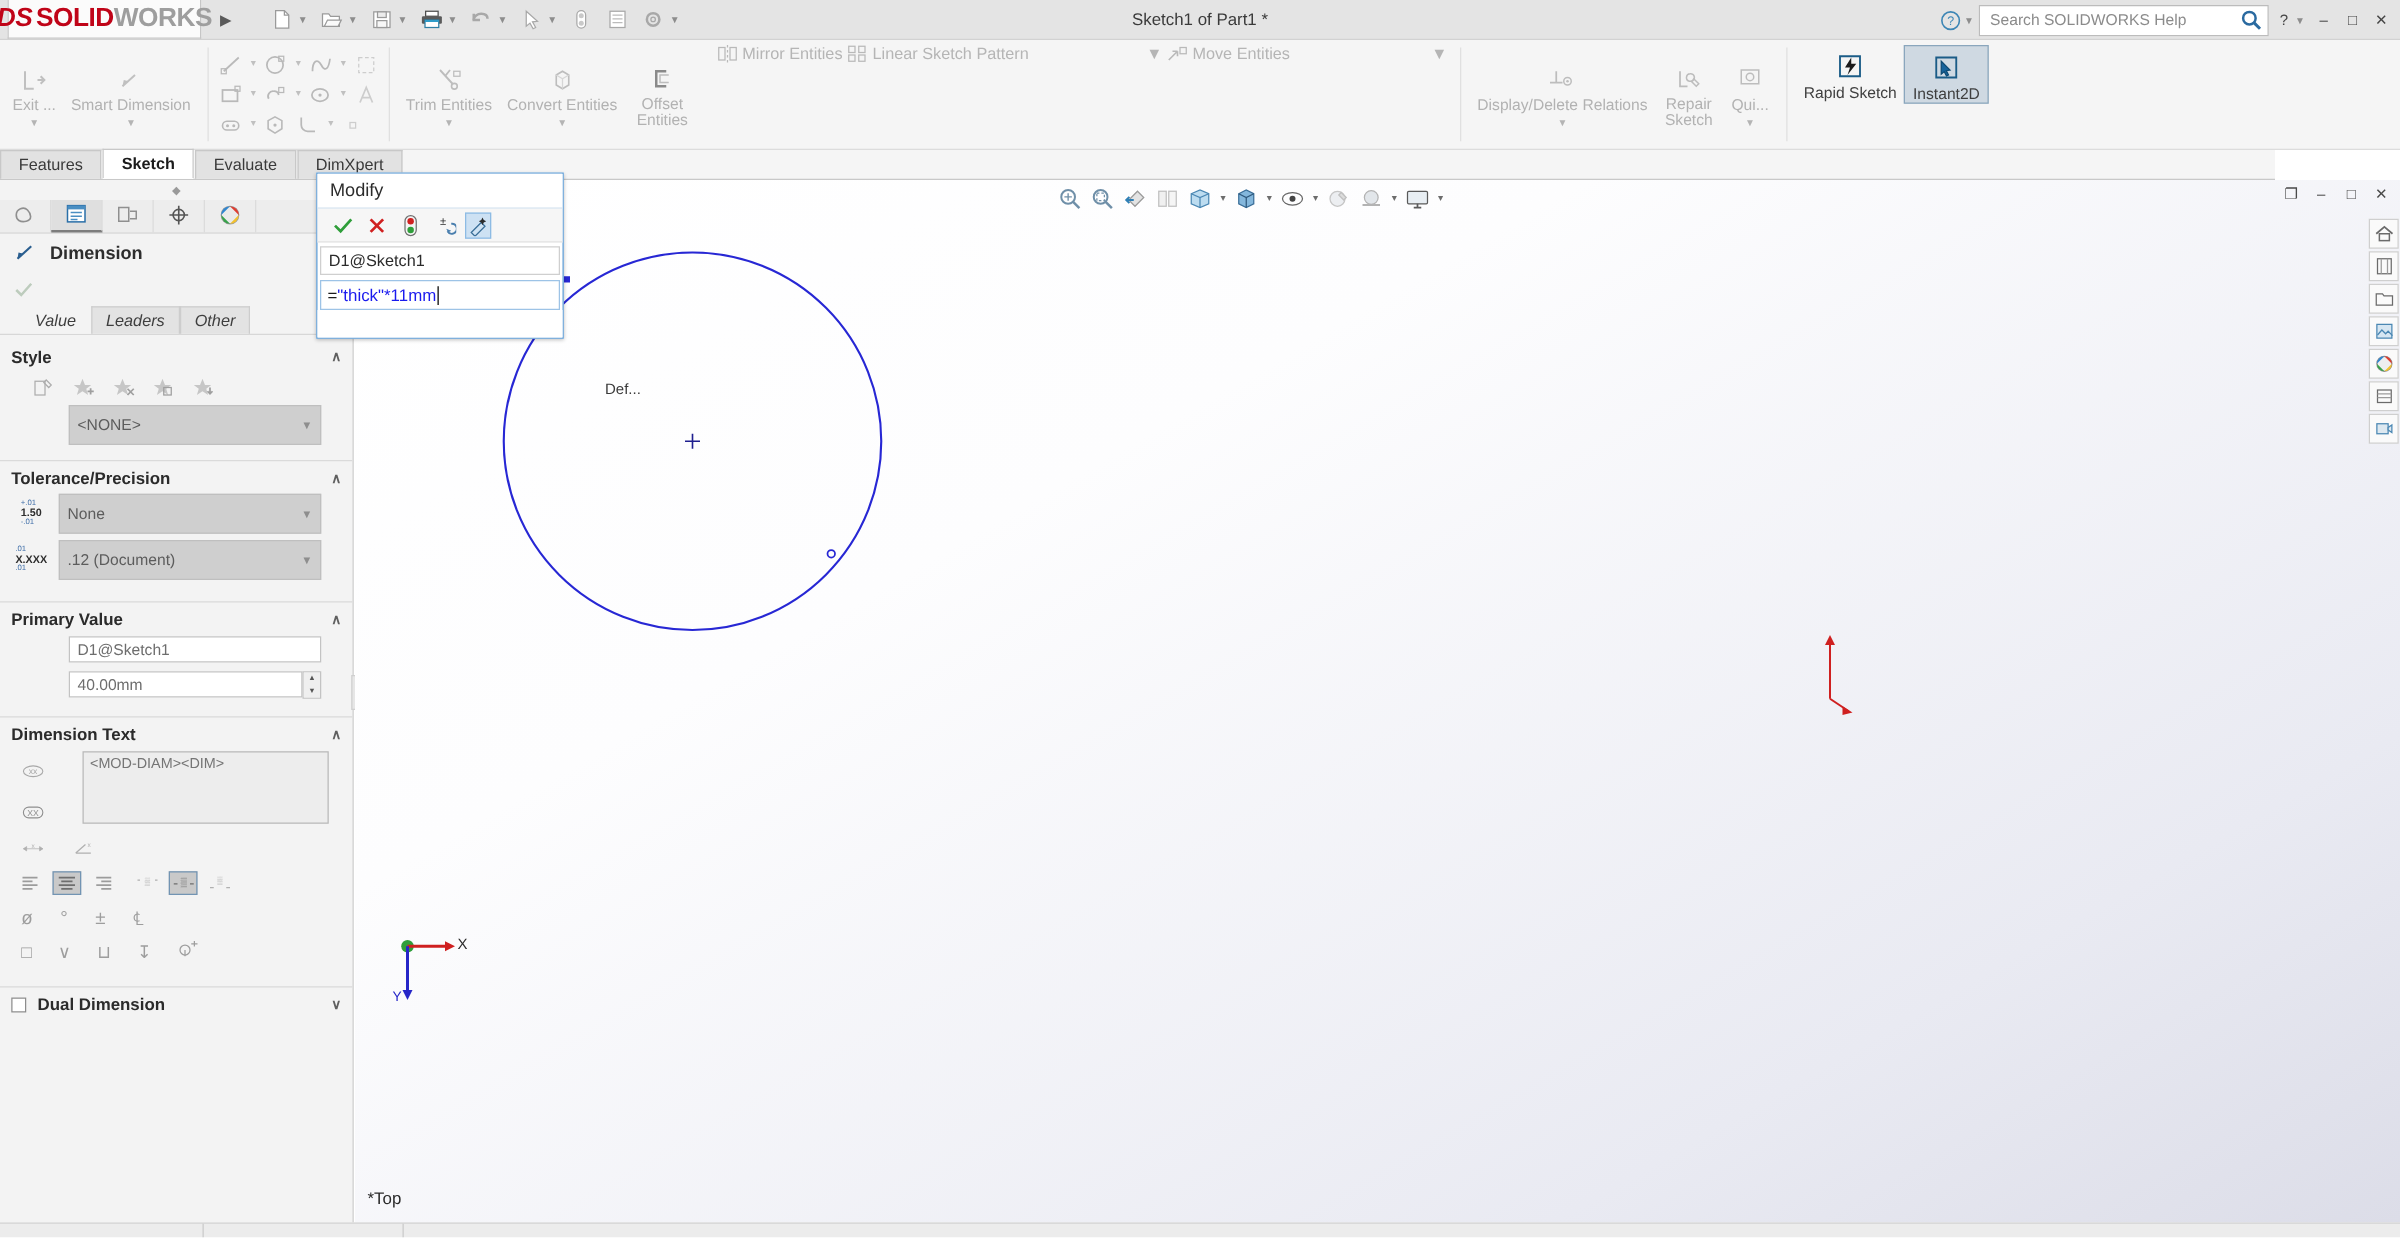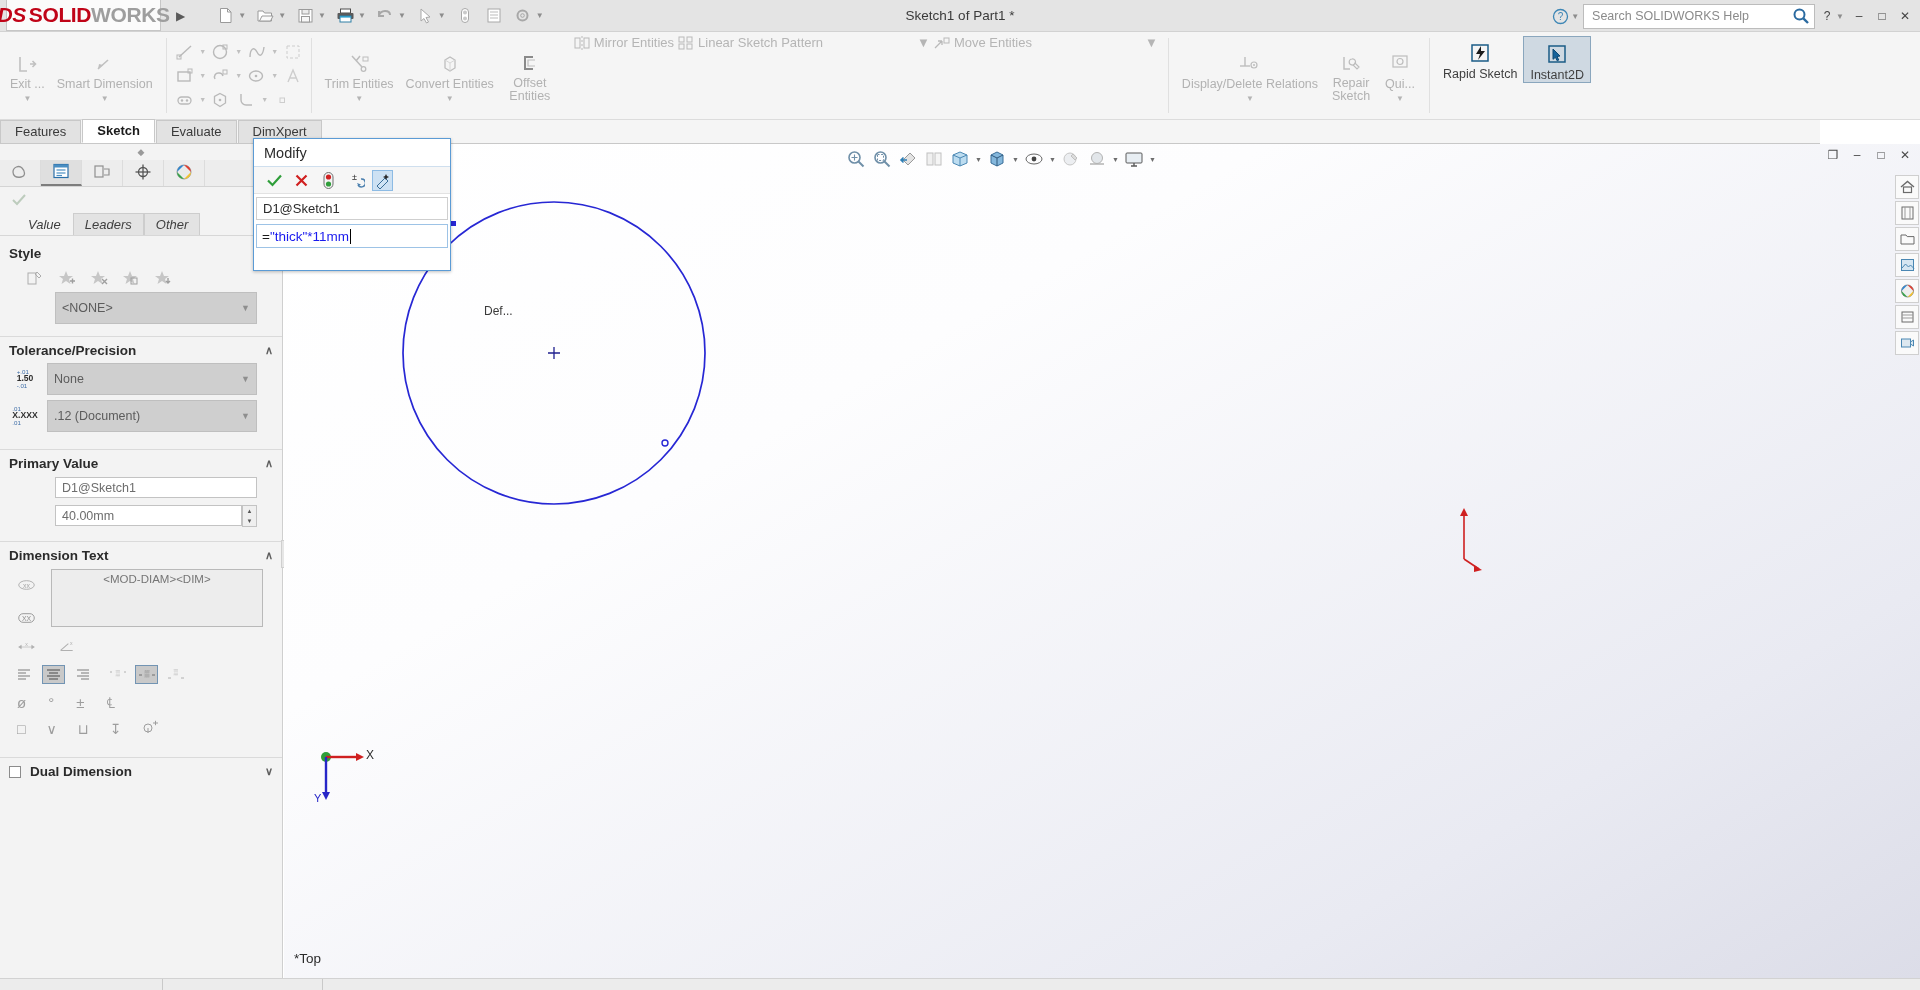--- a/index.html
+++ b/index.html
@@ -663,20 +663,29 @@
         <span><svg width="20" height="18" viewBox="0 0 20 18">
               <circle cx="10" cy="9" r="7" fill="#eaeaea" stroke="#9b9b9b"></circle>
               <path d="M10 2a7 7 0 0 1 7 7z" fill="#e03c2f"></path>
               <path d="M3 9a7 7 0 0 1 7-7z" fill="#2f86d0"></path>
               <path d="M10 16a7 7 0 0 1-7-7z" fill="#37a24a"></path>
               <path d="M17 9a7 7 0 0 1-7 7z" fill="#f2c12e"></path>
             </svg></span>
       </div>
     </div>
 
+    <div class="pm-header">
+      <span>
+        <svg width="20" height="18" viewBox="0 0 20 18">
+            <path d="M4 14l11-10" stroke="#2a5e8f" stroke-width="1.7" fill="none"></path>
+            <path d="M4 14l.8-5 4 1z" fill="#2a5e8f"></path>
+          </svg>
+      </span>
+      <span class="pm-title">Dimension</span>
+    </div>
     <div class="pm-ok">
       <svg width="18" height="16" viewBox="0 0 18 16">
           <path d="M3 8l4 4 8-9" fill="none" stroke="#bdccbd" stroke-width="2"></path>
         </svg>
     </div>
 
     <div class="vtabs">
       <div class="vtab sel">Value</div>
       <div class="vtab">Leaders</div>
       <div class="vtab">Other</div>
@@ -775,21 +784,21 @@
           <div>▼</div>
         </div>
       </div>
     </div>
 
     <div class="sect" style="margin-top:10px">
       <div class="sect-head">
         <span>Dimension Text</span>
         <span class="chev">∧</span>
       </div>
-      <div style="display:flex; gap:8px; margin-top:6px;text-align:center;">
+      <div style="display:flex; gap:23px; margin-top:6px;">
         <div style="width:34px; display:flex; flex-direction:column; gap:14px; align-items:center; padding-top:6px;">
           <span class="ficon">
               <svg width="22" height="14" viewBox="0 0 22 14">
                 <ellipse cx="11" cy="7" rx="9" ry="5" fill="none" stroke="#a8a8a8"></ellipse>
                 <text x="11" y="10" font-size="8" text-anchor="middle" fill="#a8a8a8" font-family="Liberation Sans">xx</text>
               </svg>
             </span>
           <span class="ficon">
               <svg width="22" height="14" viewBox="0 0 22 14">
                 <rect x="2" y="2" width="18" height="10" rx="5" fill="none" stroke="#8f8f8f"></rect>

